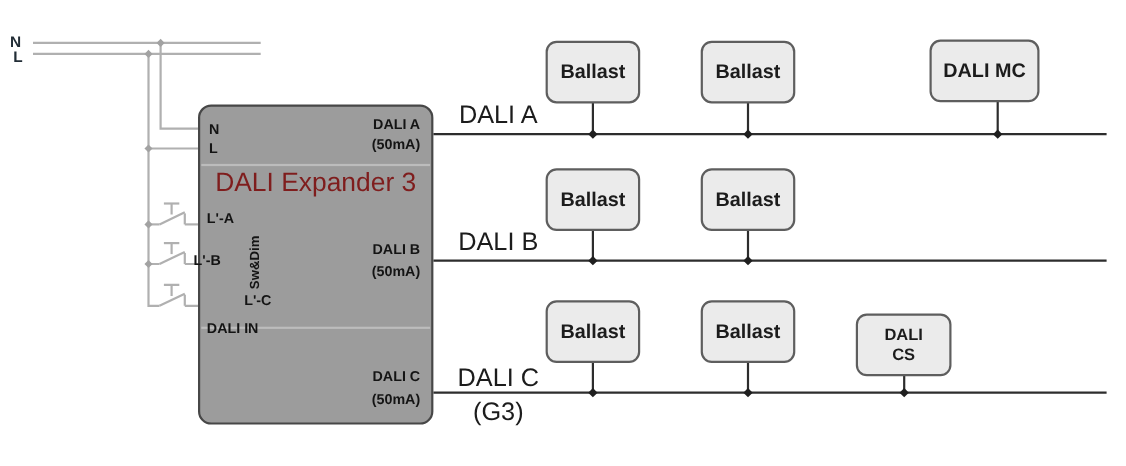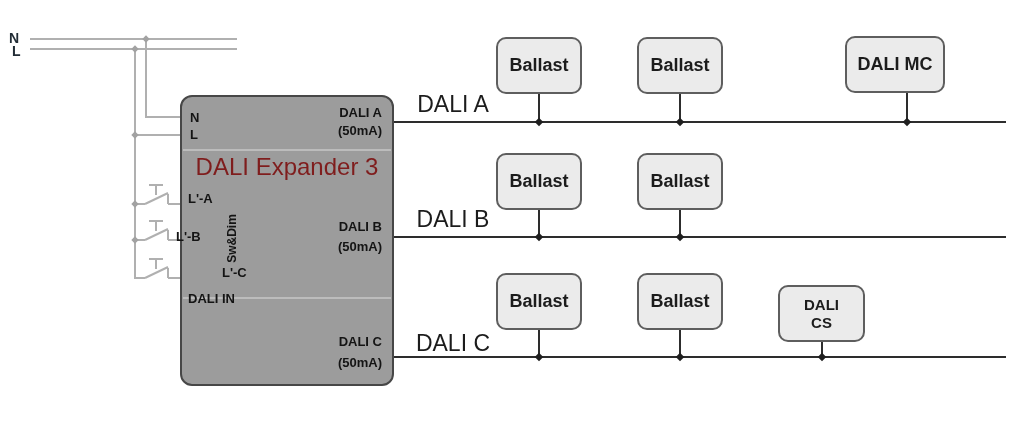--- a/index.html
+++ b/index.html
@@ -129,20 +129,21 @@
   <div class="lbl out" style="left:290px;top:106px;">DALI A</div>
   <div class="lbl out" style="left:290px;top:124px;">(50mA)</div>
   <div class="lbl out" style="left:290px;top:220px;">DALI B</div>
   <div class="lbl out" style="left:290px;top:240px;">(50mA)</div>
   <div class="lbl out" style="left:290px;top:335px;">DALI C</div>
   <div class="lbl out" style="left:290px;top:356px;">(50mA)</div>
 
   <div class="lbl big" style="left:406px;top:93px;">DALI A</div>
   <div class="lbl big" style="left:406px;top:208px;">DALI B</div>
   <div class="lbl big" style="left:406px;top:332px;">DALI C</div>
+  <div class="lbl big" style="left:406px;top:363px;">(G3)</div>
 
   <div class="device" style="left:496px;top:37px;width:86px;height:57px;">Ballast</div>
   <div class="device" style="left:637px;top:37px;width:86px;height:57px;">Ballast</div>
   <div class="device" style="left:845px;top:36px;width:100px;height:57px;">DALI MC</div>
 
   <div class="device" style="left:496px;top:153px;width:86px;height:57px;">Ballast</div>
   <div class="device" style="left:637px;top:153px;width:86px;height:57px;">Ballast</div>
 
   <div class="device" style="left:496px;top:273px;width:86px;height:57px;">Ballast</div>
   <div class="device" style="left:637px;top:273px;width:86px;height:57px;">Ballast</div>

